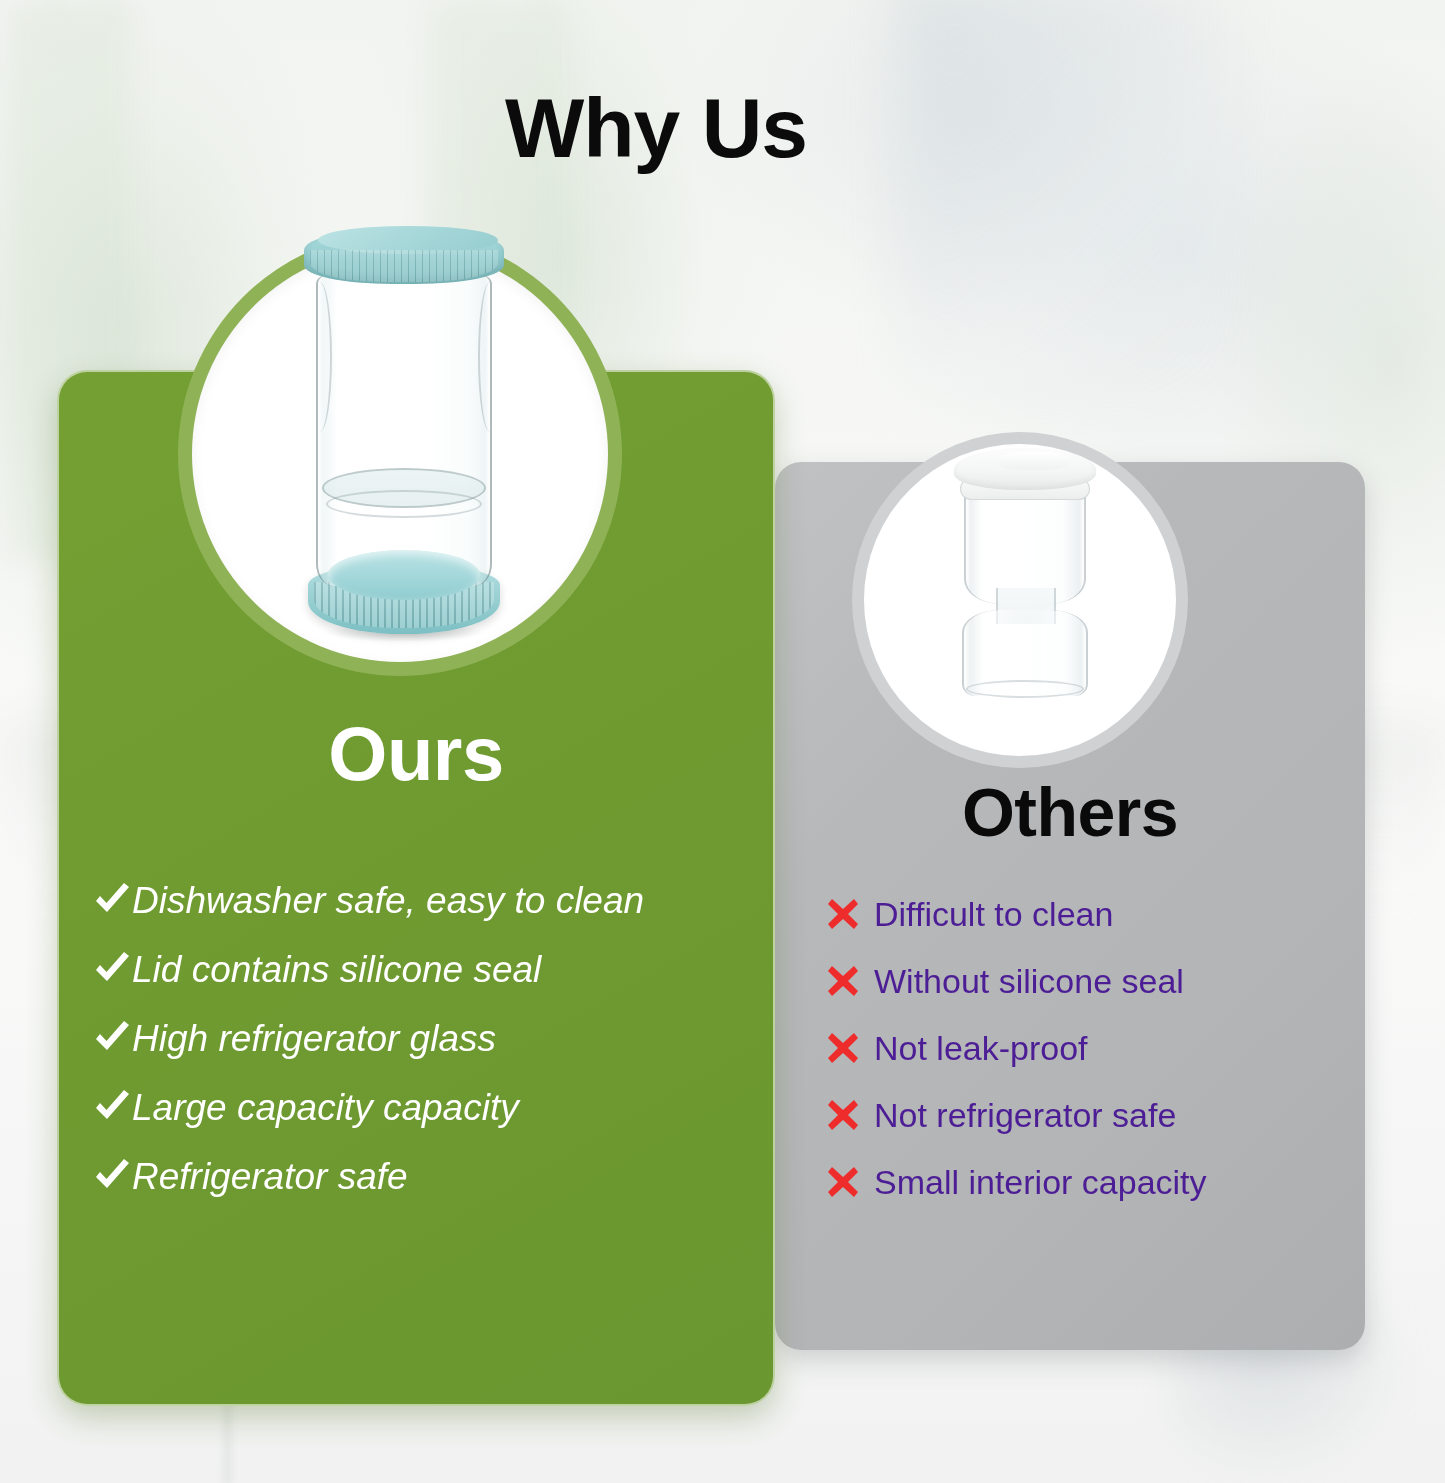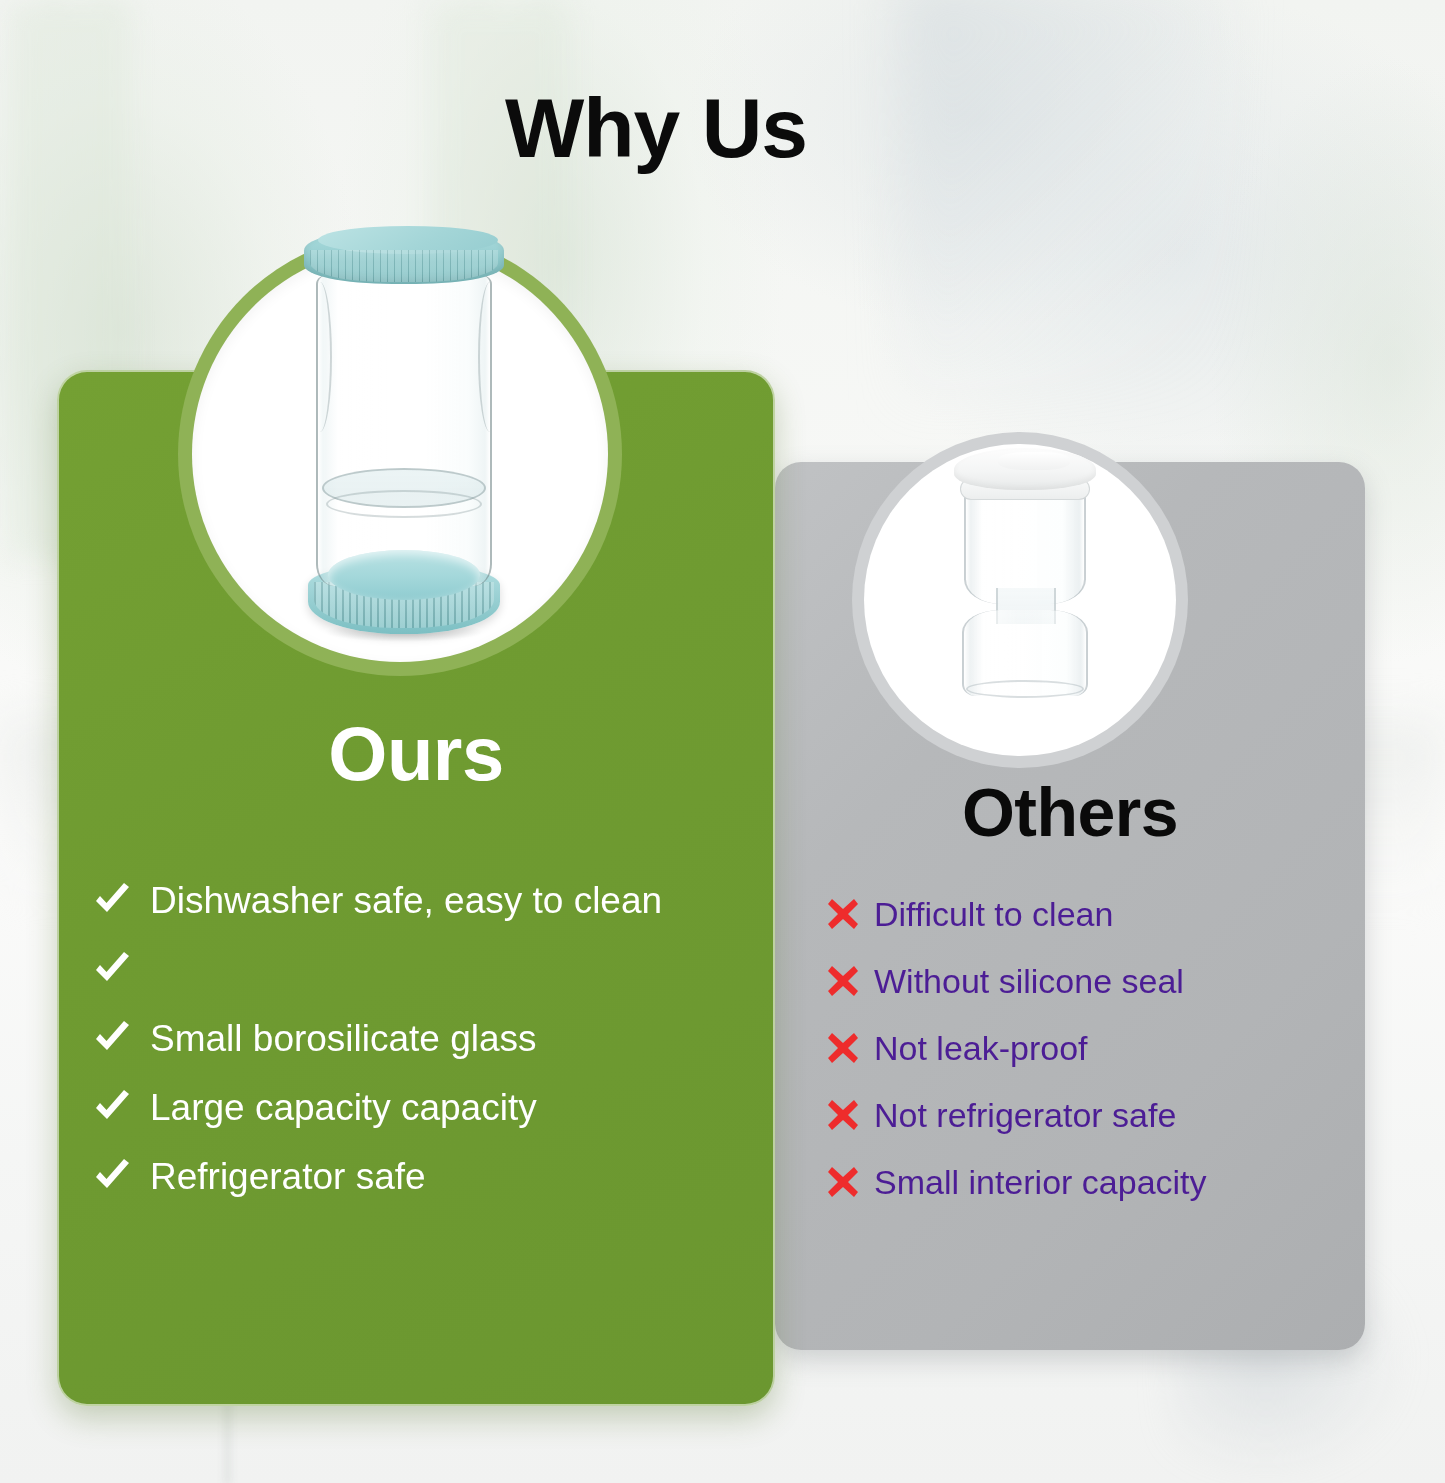--- a/index.html
+++ b/index.html
@@ -348,21 +348,21 @@
   
   .list-ours {
     position: absolute;
     left: 92px; top: 866px;
     width: 680px;
   }
   .li-ours {
     display: flex;
     align-items: center;
     height: 69px;
-    gap: 18px;
+    font-style: italic;
   }
   .check {
     flex: 0 0 auto;
     width: 40px;
     height: 40px;
     position: relative;
   }
   .check svg { display: block; }
   .li-ours-text {
     font-size: 37px;
@@ -456,28 +456,29 @@
         </svg>
     </span>
     <span class="li-ours-text">Dishwasher safe, easy to clean</span>
   </div>
   <div class="li-ours">
     <span class="check">
       <svg width="40" height="40" viewBox="0 0 40 40">
           <path d="M4 20 L15 31 L37 6 L32 2 L14.5 22 L8 15 Z" fill="#ffffff"></path>
         </svg>
     </span>
+    <span class="li-ours-text">Lid contains silicone seal</span>
   </div>
   <div class="li-ours">
     <span class="check">
       <svg width="40" height="40" viewBox="0 0 40 40">
           <path d="M4 20 L15 31 L37 6 L32 2 L14.5 22 L8 15 Z" fill="#ffffff"></path>
         </svg>
     </span>
-    <span class="li-ours-text">Small borosilicate glass</span>
+    <span class="li-ours-text">High refrigerator glass</span>
   </div>
   <div class="li-ours">
     <span class="check">
       <svg width="40" height="40" viewBox="0 0 40 40">
           <path d="M4 20 L15 31 L37 6 L32 2 L14.5 22 L8 15 Z" fill="#ffffff"></path>
         </svg>
     </span>
     <span class="li-ours-text">Large capacity capacity</span>
   </div>
   <div class="li-ours">

